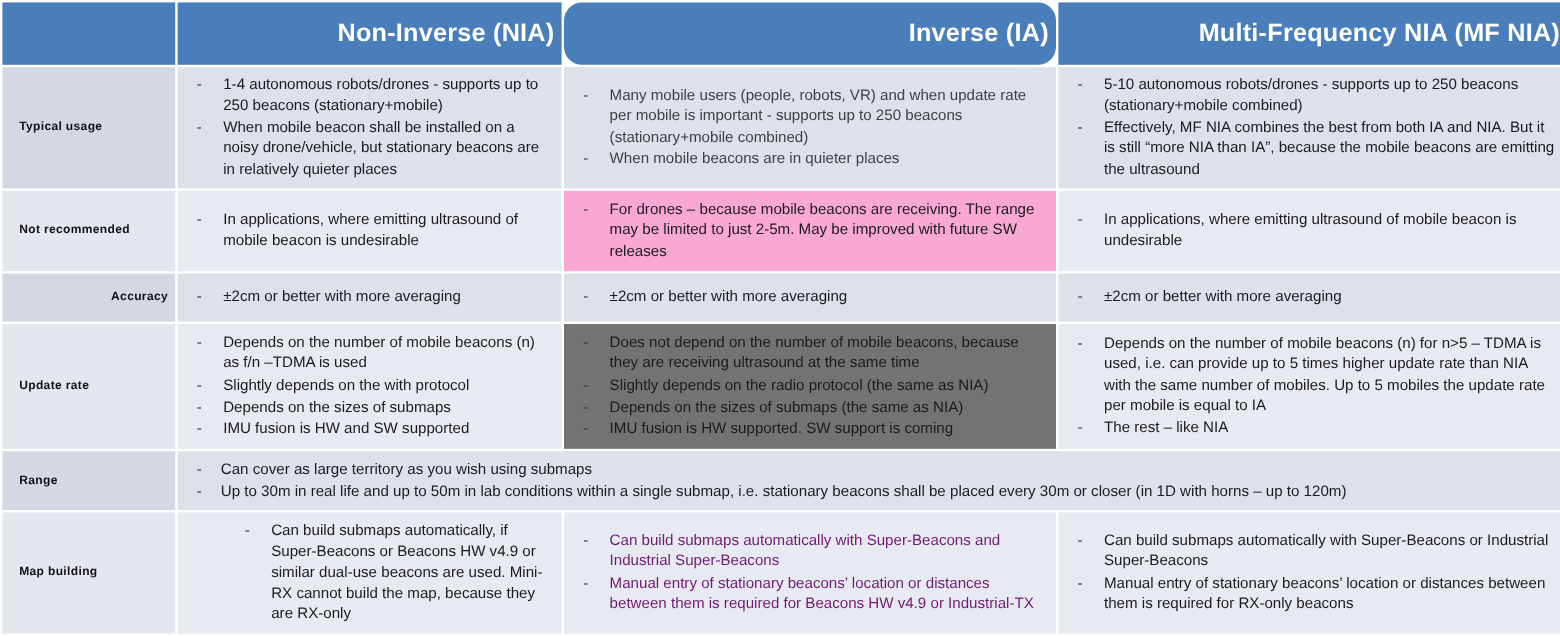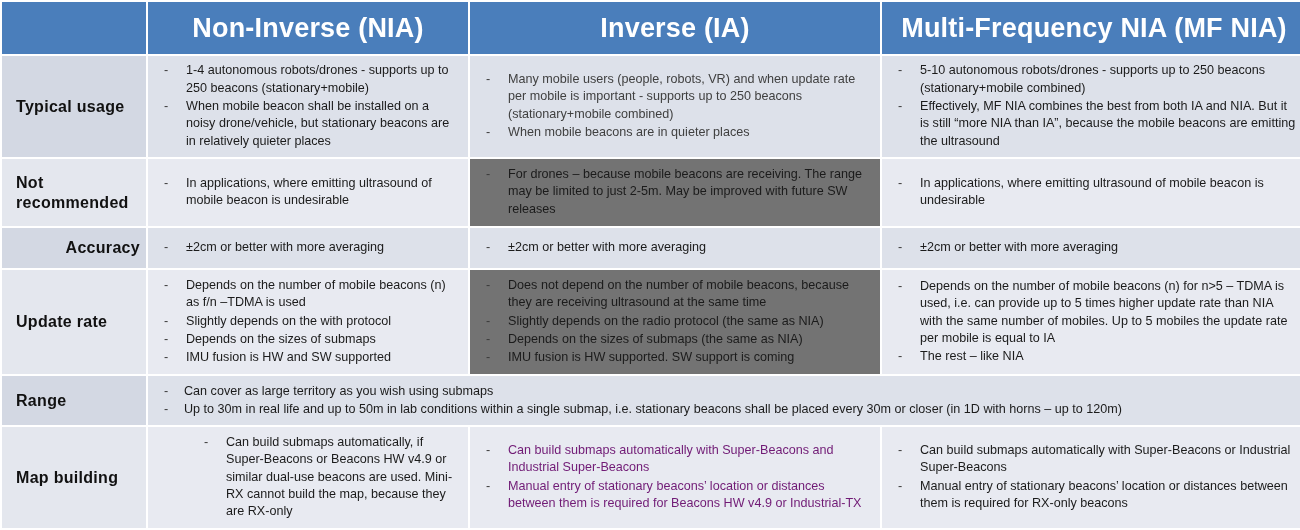--- a/index.html
+++ b/index.html
@@ -25,33 +25,33 @@
   }
 
   
   .hdr-corner {
     background: #4a7ebb;
     border: none;
   }
   .hdr-cell {
     background: #4a7ebb;
     color: #ffffff;
-    font-size: 27px;
+    font-size: 21px;
     font-weight: bold;
-    text-align: center;
+    text-align: right;
     vertical-align: middle;
     letter-spacing: 0.2px;
     padding: 4px 6px;
     height: 52px;
     box-sizing: border-box;
   }
 
   
   .row-label {
-    font-size: 16px;
+    font-size: 10px;
     font-weight: bold;
     color: #111111;
     text-align: left;
     vertical-align: middle;
     padding-left: 14px;
     padding-right: 6px;
     letter-spacing: 0.3px;
   }
   .row-label .lbl {
     display: block;
@@ -101,21 +101,21 @@
   <colgroup>
     <col style="width:144px">
     <col style="width:320px">
     <col style="width:410px">
     <col style="width:424px">
   </colgroup>
   <thead>
     <tr>
       <th class="hdr-corner" style="background: rgb(74, 126, 187);"></th>
       <th class="hdr-cell" style="background: rgb(74, 126, 187); color: rgb(255, 255, 255);">Non-Inverse (NIA)</th>
-      <th class="hdr-cell" style="background: rgb(74, 126, 187); color: rgb(255, 255, 255);">Inverse  (IA)</th>
+      <th class="hdr-cell" style="background: rgb(74, 126, 187); color: rgb(255, 255, 255); border-radius: 15px;">Inverse  (IA)</th>
       <th class="hdr-cell" style="background: rgb(74, 126, 187); color: rgb(255, 255, 255);">Multi-Frequency NIA (MF NIA)</th>
     </tr>
   </thead>
   <tbody id="table-body">
       <tr class="band-a" style="height: 100px;">
         <th class="row-label" style="background: rgb(211, 216, 227);">
           <span class="lbl">Typical  usage</span>
         </th>
         <td class="body-cell" style="background: rgb(221, 225, 234); color: rgb(27, 27, 27);">
           <ul class="bullets">
@@ -138,21 +138,21 @@
       </tr>
       <tr class="band-b" style="height: 66px;">
         <th class="row-label" style="background: rgb(228, 231, 238);">
           <span class="lbl">Not recommended</span>
         </th>
         <td class="body-cell" style="background: rgb(232, 234, 241); color: rgb(27, 27, 27);">
           <ul class="bullets">
             <li>In applications, where emitting ultrasound of mobile beacon is undesirable</li>
           </ul>
         </td>
-        <td class="body-cell" style="background: #737373; color: rgb(27, 27, 27);">
+        <td class="body-cell" style="background: #f9a8d4; color: rgb(27, 27, 27);">
           <ul class="bullets">
             <li>For drones – because mobile beacons are receiving. The range may be limited to just 2-5m. May be improved with future SW releases</li>
           </ul>
         </td>
         <td class="body-cell" style="background: rgb(232, 234, 241); color: rgb(27, 27, 27);">
           <ul class="bullets">
             <li>In applications, where emitting ultrasound of mobile beacon is undesirable</li>
           </ul>
         </td>
       </tr>

